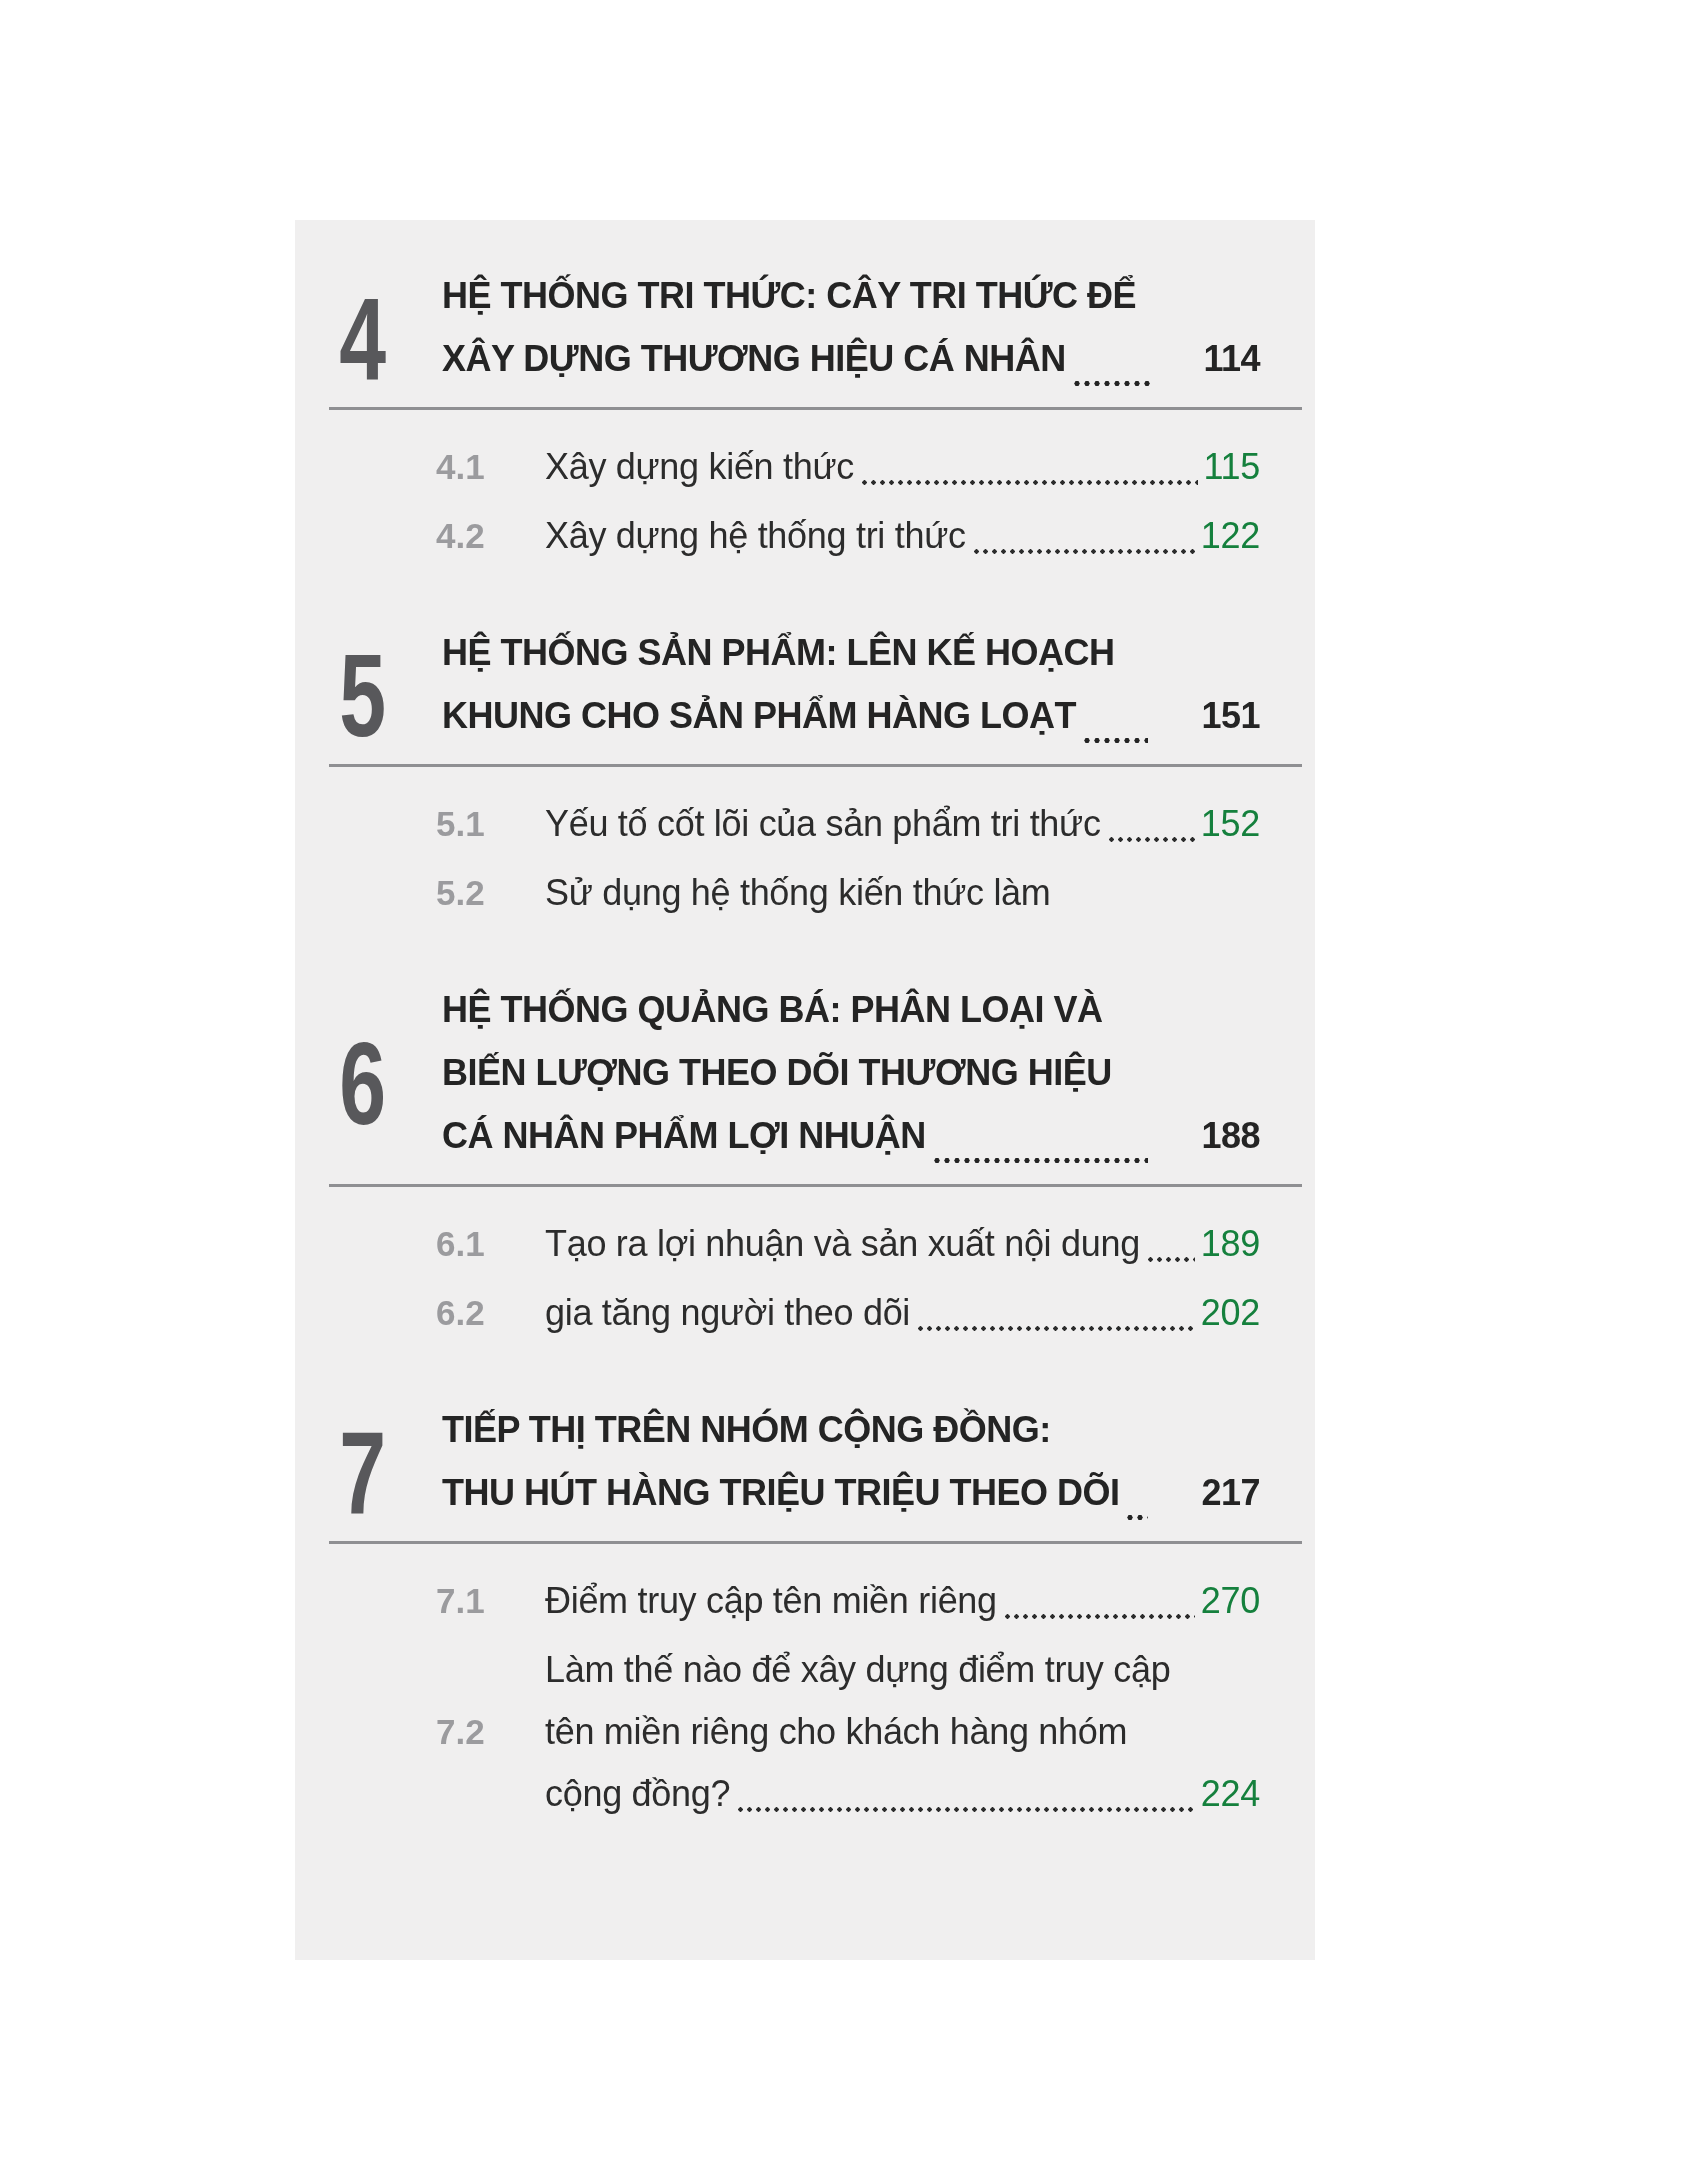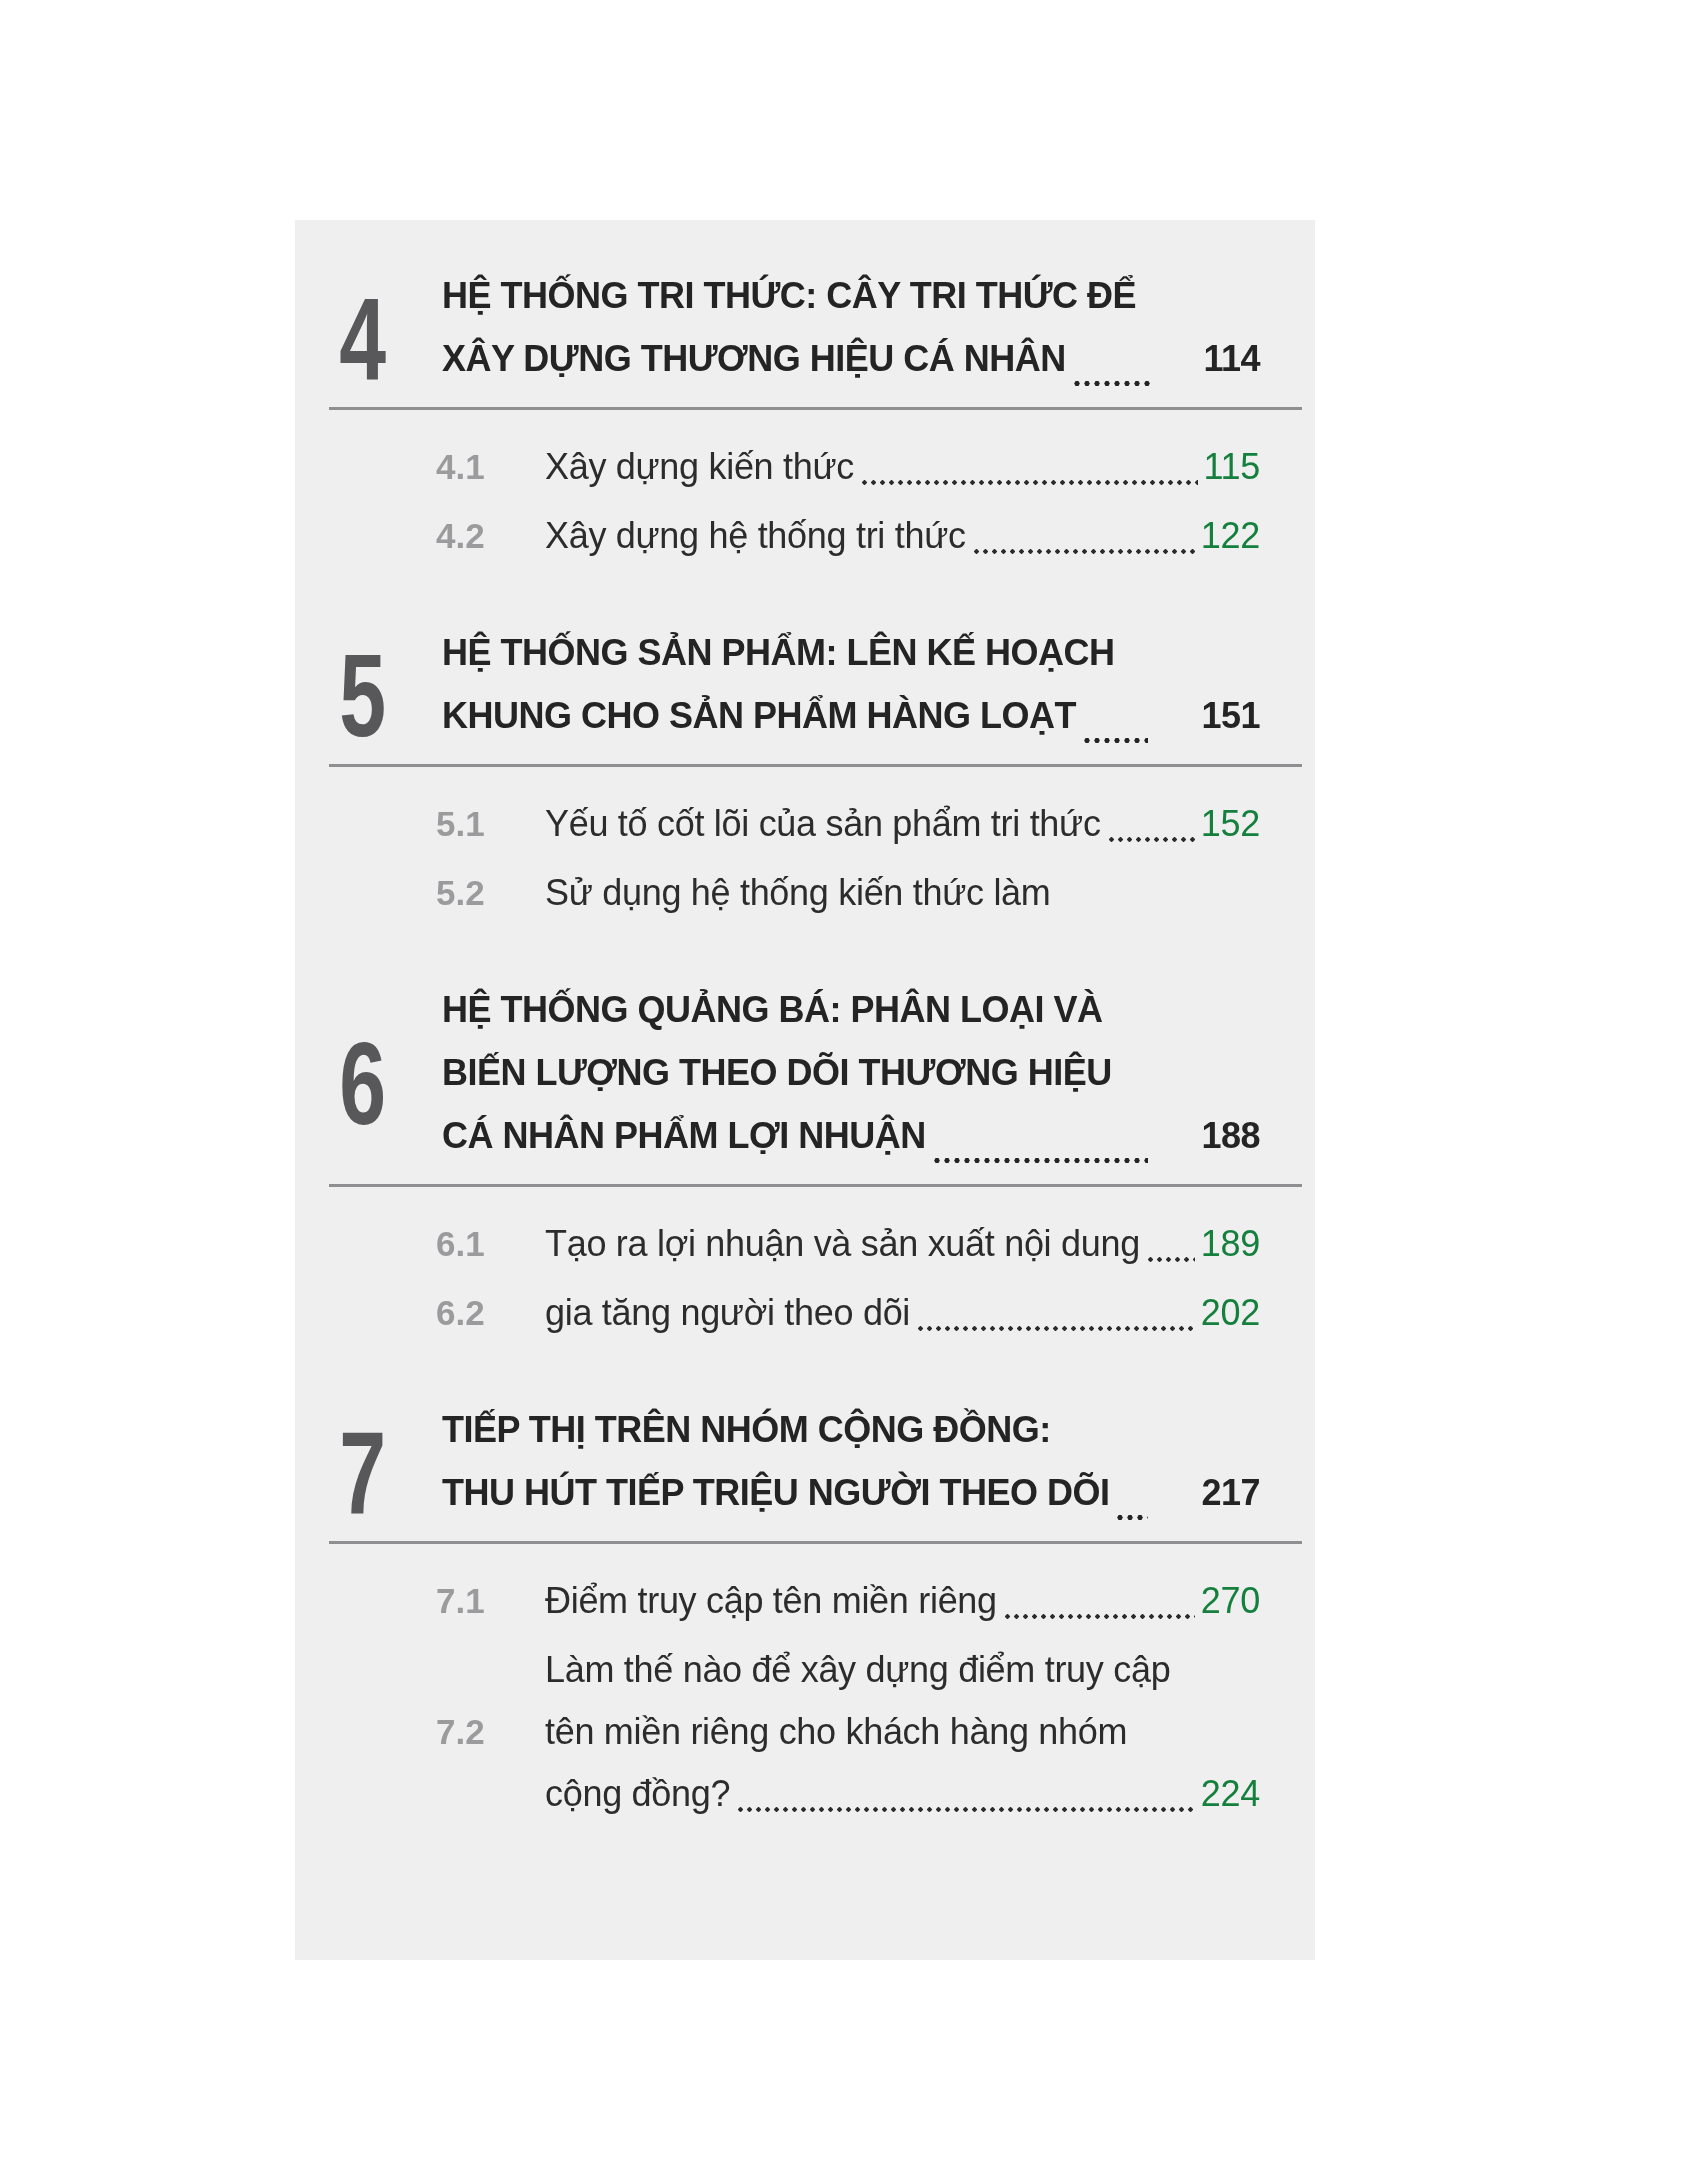--- a/index.html
+++ b/index.html
@@ -193,21 +193,21 @@
   </section>
 
   <section class="chapter">
     <div class="chapter-header">
       <div class="chapter-number">7</div>
       <div class="chapter-titles">
         <div class="title-line">
           <span>TIẾP THỊ TRÊN NHÓM CỘNG ĐỒNG:</span>
         </div>
         <div class="title-line">
-          <span>THU HÚT TIẾP TRIỆU NGƯỜI THEO DÕI</span>
+          <span>THU HÚT HÀNG TRIỆU TRIỆU THEO DÕI</span>
           <span class="leader"></span>
           <span class="title-page">217</span>
         </div>
       </div>
     </div>
     <div class="divider"></div>
     <div class="entries">
       <div class="entry">
         <span class="entry-num">7.1</span>
         <div class="entry-body">

